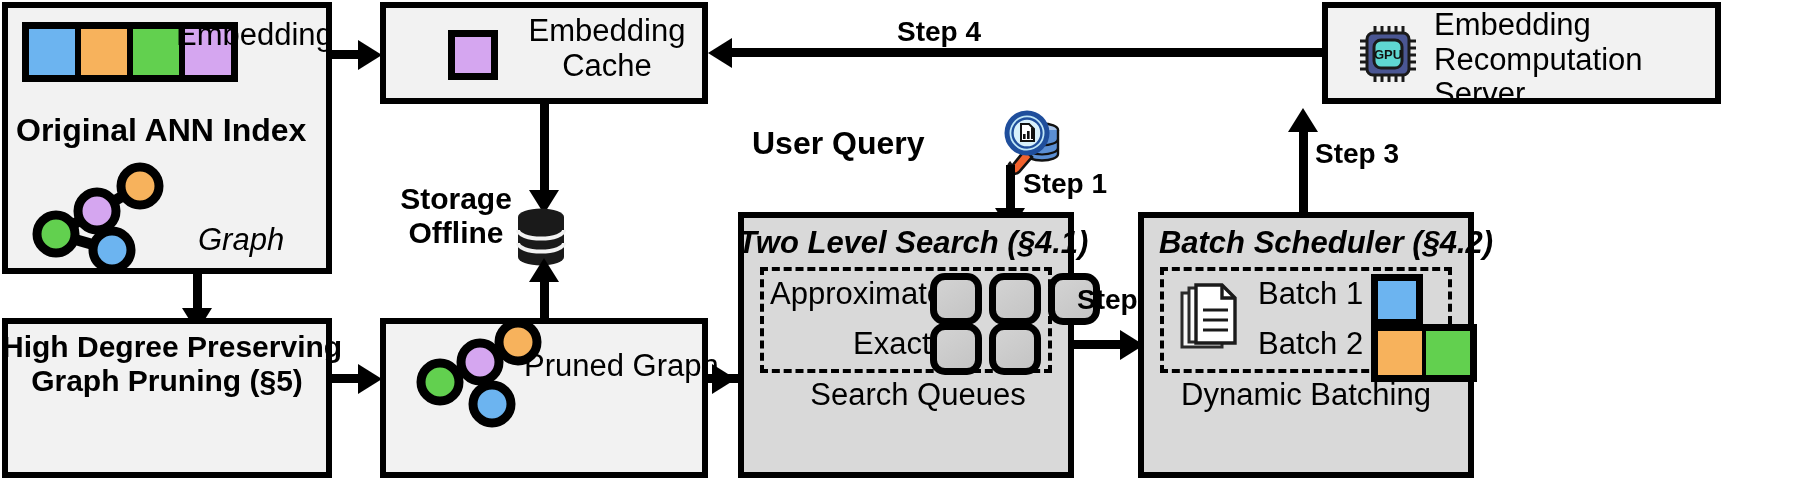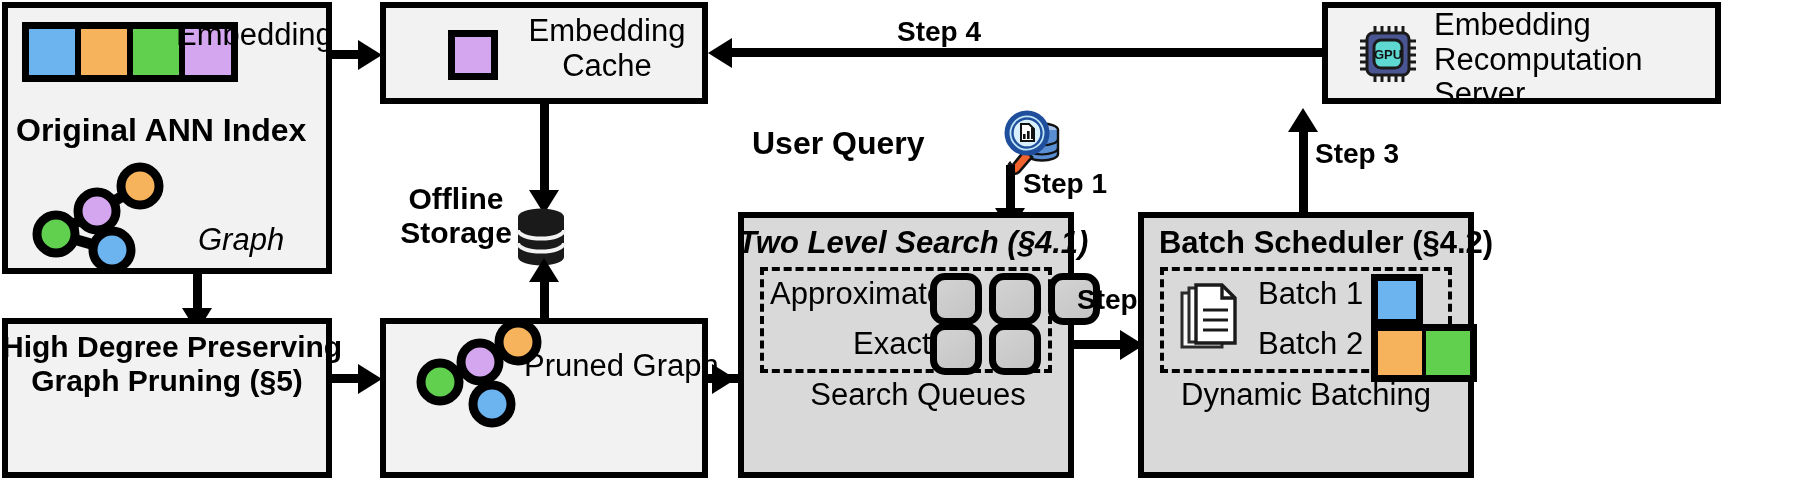--- a/index.html
+++ b/index.html
@@ -89,22 +89,22 @@
   <div class="chip" style="left:448px;top:30px;width:50px;height:50px;background:#d5a6f0;"></div>
   <div class="lbl ctr" style="left:512px;top:14px;width:190px;font-size:31px;">
     <div>Embedding</div>
     <div>Cache</div>
   </div>
 
   <div class="vline" style="left:540px;top:104px;height:88px;"></div>
   <div class="ar ar-d" style="left:529px;top:190px;"></div>
 
   <div class="lbl bold ctr" style="left:396px;top:182px;width:120px;font-size:30px;">
+    <div>Storage</div>
     <div>Offline</div>
-    <div>Storage</div>
   </div>
   <svg style="position:absolute;left:516px;top:208px;" width="50" height="58" viewBox="0 0 50 58">
     <ellipse cx="25" cy="9" rx="23" ry="8.5" fill="#1a1a1a"></ellipse>
     <rect x="2" y="9" width="46" height="40" fill="#1a1a1a"></rect>
     <ellipse cx="25" cy="49" rx="23" ry="8.5" fill="#1a1a1a"></ellipse>
     <path d="M2 22 A23 8.5 0 0 0 48 22" fill="none" stroke="#f2f2f2" stroke-width="4"></path>
     <path d="M2 35 A23 8.5 0 0 0 48 35" fill="none" stroke="#f2f2f2" stroke-width="4"></path>
   </svg>
 
   <div class="vline" style="left:540px;top:278px;height:42px;"></div>
@@ -163,21 +163,21 @@
     <s></s>
   </div>
 
   <div class="lbl ctr" style="left:738px;top:378px;width:360px;font-size:31px;">Search Queues</div>
 
   <div class="hline" style="left:1074px;top:340px;width:62px;"></div>
   <div class="ar ar-r" style="left:1120px;top:330px;"></div>
   <div class="lbl bold" style="left:1077px;top:284px;font-size:28px;">Step 2</div>
 
   <div class="box grey" style="left:1138px;top:212px;width:336px;height:266px;"></div>
-  <div class="lbl bold ctr" style="left:1138px;top:226px;width:376px;font-size:31px;">Batch Scheduler (§4.2)</div>
+  <div class="lbl bold ctr" style="left:1138px;top:226px;width:376px;font-size:31px;font-style:italic;">Batch Scheduler (§4.2)</div>
   <div class="dashed" style="left:1160px;top:267px;width:292px;height:106px;"></div>
 
   <svg style="position:absolute;left:1178px;top:283px;" width="62" height="72" viewBox="0 0 62 72">
     <path d="M4 10 h28 l12 12 v42 h-40 z" fill="#f7f7f7" stroke="#2a2a2a" stroke-width="3"></path>
     <path d="M11 5 h28 l12 12 v42 h-40 z" fill="#fbfbfb" stroke="#2a2a2a" stroke-width="3"></path>
     <path d="M18 2 h26 l13 13 v45 h-39 z" fill="#fff" stroke="#1a1a1a" stroke-width="3.4"></path>
     <path d="M44 2 v13 h13" fill="none" stroke="#1a1a1a" stroke-width="3.4"></path>
     <line x1="25" y1="27" x2="50" y2="27" stroke="#1a1a1a" stroke-width="3"></line>
     <line x1="25" y1="37" x2="50" y2="37" stroke="#1a1a1a" stroke-width="3"></line>
     <line x1="25" y1="47" x2="50" y2="47" stroke="#1a1a1a" stroke-width="3"></line>

